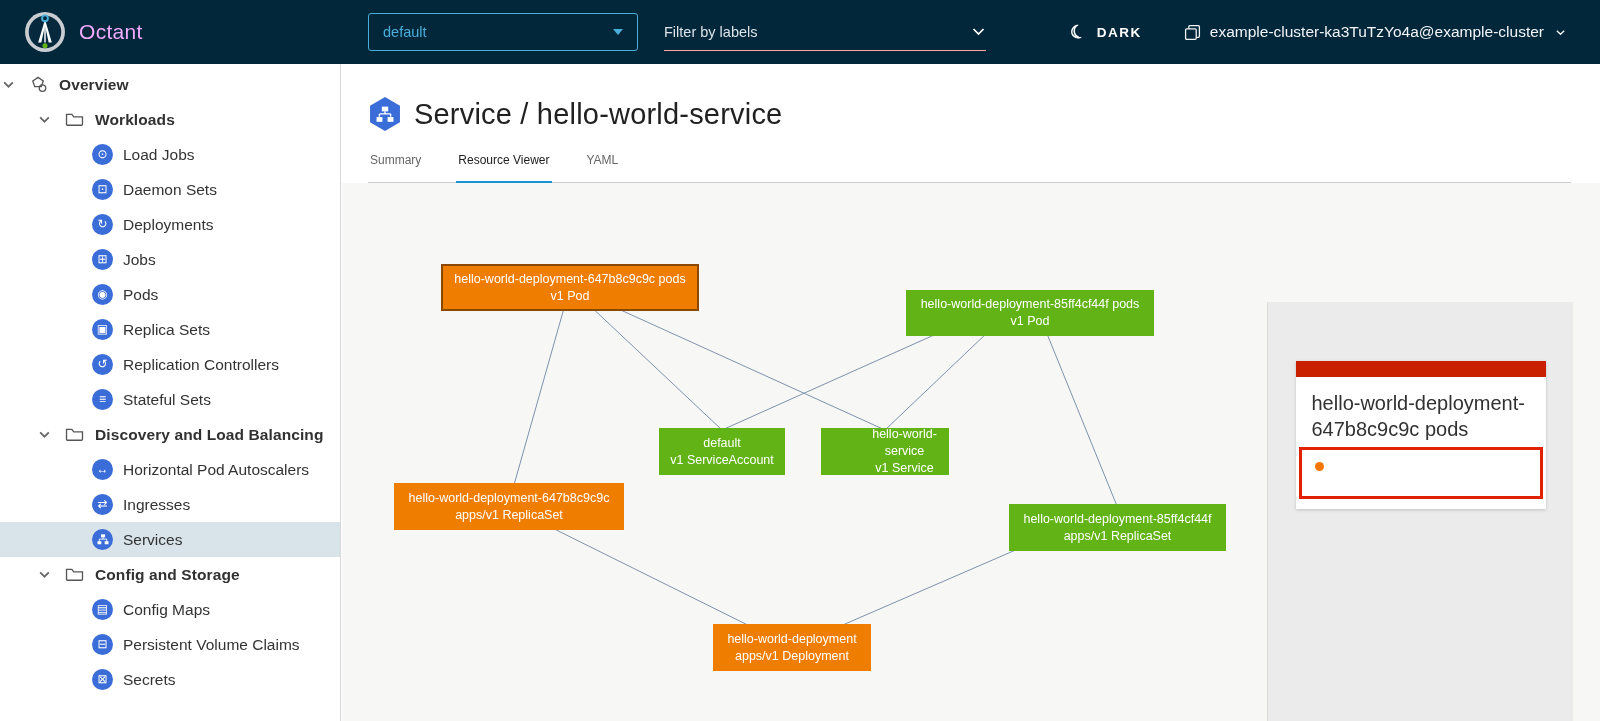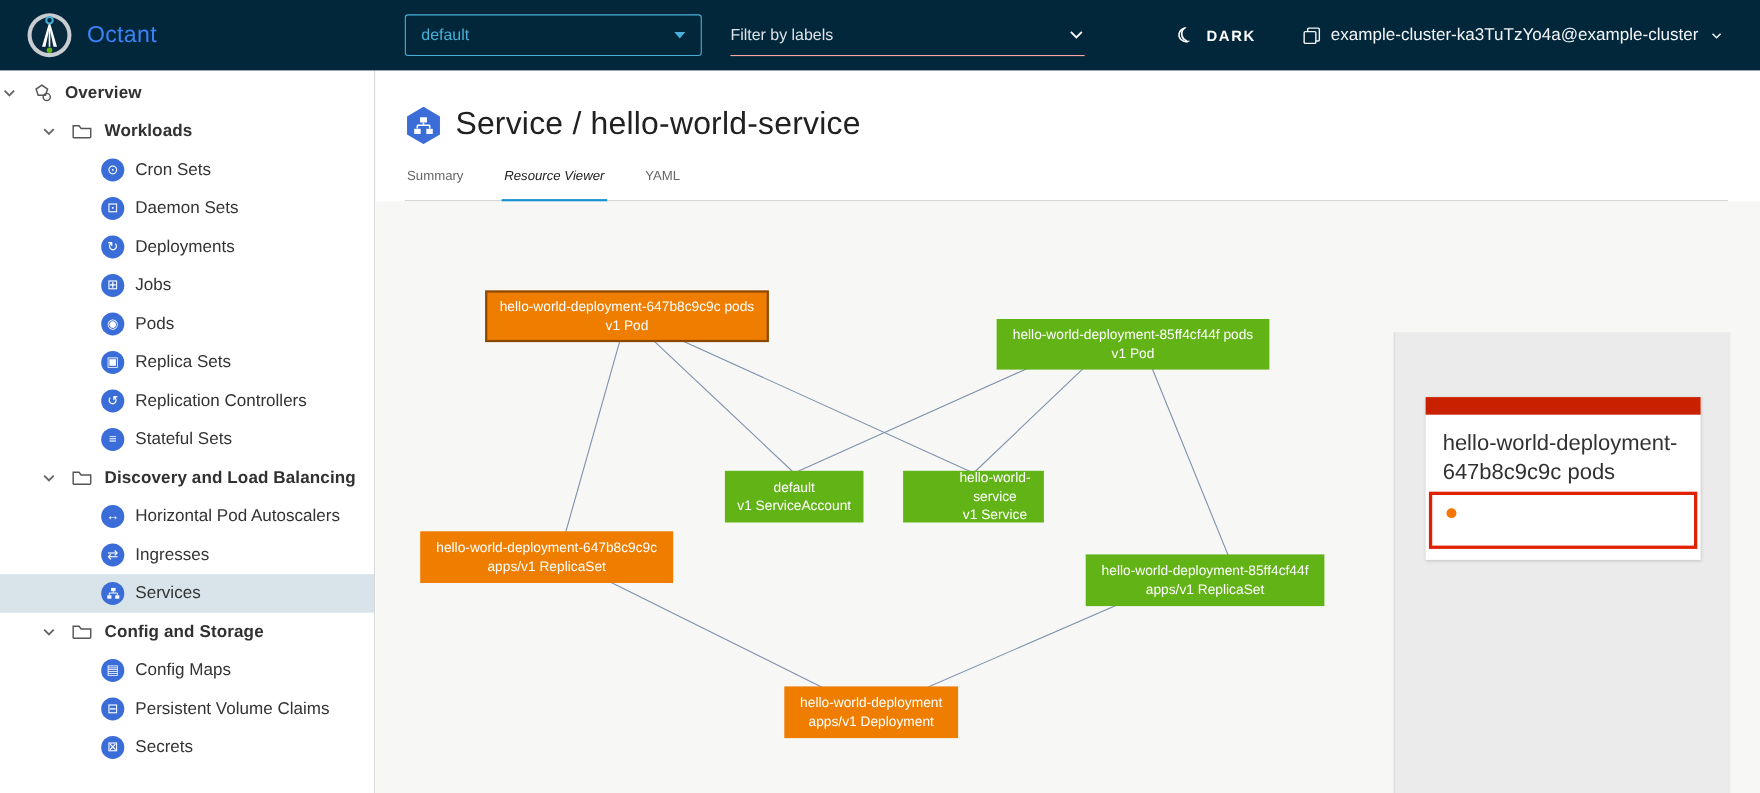--- a/index.html
+++ b/index.html
@@ -8,21 +8,21 @@
     --edge:#7d92ad; --bar-red:#c92100; --hl-red:#e12200; --dot-orange:#f57600;
     --selected-bg:#d8e3ea; --canvas-bg:#f7f7f6; --panel-bg:#ebebeb;
   }
   *{box-sizing:border-box;margin:0;padding:0;}
   html,body{width:1600px;height:721px;overflow:hidden;}
   body{font-family:"Liberation Sans",sans-serif;background:#fff;position:relative;}
 
   
   .header{position:absolute;top:0;left:0;width:1600px;height:64px;background:var(--header-bg);display:flex;align-items:center;z-index:30;}
   .logo{margin-left:24px;width:42px;height:42px;flex:0 0 auto;}
-  .app-name{color:#3b82f6;font-size:21px;margin-left:13px;letter-spacing:.3px;}
+  .app-name{color:#f0abfc;font-size:21px;margin-left:13px;letter-spacing:.3px;}
   .ns-select{position:absolute;left:368px;top:13px;width:270px;height:38px;border:1px solid var(--accent-blue);border-radius:3px;color:var(--accent-blue);font-size:14.5px;display:flex;align-items:center;padding:0 14px;cursor:pointer;background:transparent;}
   .ns-select .caret{margin-left:auto;width:0;height:0;border-left:5px solid transparent;border-right:5px solid transparent;border-top:6px solid var(--accent-blue);}
   .filter-wrap{position:absolute;left:664px;top:13px;width:322px;height:38px;display:flex;align-items:center;border-bottom:1px solid #fca5a5;}
   .filter-wrap input{flex:1;background:transparent;border:none;outline:none;color:#fafafa;font-size:14.5px;font-family:"Liberation Sans",sans-serif;}
   .filter-wrap input::placeholder{color:#dde4e8;opacity:1;}
   .header-right{position:absolute;right:34px;top:0;height:64px;display:flex;align-items:center;gap:42px;}
   .dark-toggle{display:flex;align-items:center;gap:9px;color:#fff;font-size:13.5px;font-weight:bold;letter-spacing:1.5px;cursor:pointer;}
   .moon{color:#fff;font-size:18px;transform:rotate(-14deg);line-height:1;}
   .cluster-select{display:flex;align-items:center;gap:9px;color:#f2f5f7;font-size:15.5px;cursor:pointer;}
   .cluster-select svg{flex:0 0 auto;}
@@ -36,26 +36,26 @@
   .srow.lvl2{padding-left:92px;}
   .srow.selected{background:var(--selected-bg);}
   .srow .chev{flex:0 0 16px;display:flex;align-items:center;justify-content:center;margin-right:12px;}
   .srow .gicon{flex:0 0 20px;display:flex;align-items:center;justify-content:center;margin-right:11px;}
   .slabel{white-space:nowrap;}
   .slabel.group{font-weight:bold;color:#313131;letter-spacing:.1px;}
   .kicon{flex:0 0 21px;height:21px;border-radius:50%;background:var(--icon-blue);color:#fff;font-size:12px;line-height:21px;text-align:center;margin-right:10px;display:flex;align-items:center;justify-content:center;}
 
   
   .main{position:absolute;top:64px;left:342px;right:0;bottom:0;background:#fff;}
-  .title-row{position:absolute;left:26px;top:33px;display:flex;gap:12px;}
+  .title-row{position:absolute;left:26px;top:33px;display:flex;align-items:center;gap:12px;}
   .hexa{width:34px;height:34px;background:var(--icon-blue);clip-path:polygon(50% 0,94% 26%,94% 74%,50% 100%,6% 74%,6% 26%);display:flex;align-items:center;justify-content:center;}
   .page-title{font-size:29px;color:#212121;font-weight:400;letter-spacing:.2px;}
   .tabs{position:absolute;left:26px;right:29px;top:85px;height:34px;display:flex;gap:33px;border-bottom:1px solid #ccc;}
   .tab{font-size:12px;color:#666;padding:4px 2px 0;position:relative;cursor:pointer;}
-  .tab.active{color:#212121;font-style:italic;}
+  .tab.active{color:#212121;}
   .tab.active::after{content:"";position:absolute;left:0;right:0;bottom:-2px;height:3px;background:var(--tab-blue);}
 
   
   .canvas{position:absolute;top:119px;left:0;right:0;bottom:0;background:var(--canvas-bg);}
   .edges{position:absolute;left:0;top:0;}
   .edges line{stroke:var(--edge);stroke-width:1;}
   .gnode{position:absolute;color:#fff;font-size:12.5px;line-height:1.35;text-align:center;display:flex;flex-direction:column;justify-content:center;padding:3px 8px;cursor:pointer;}
   .gnode.orange{background:var(--node-orange);}
   .gnode.green{background:var(--node-green);margin-top:21px;}
   .gnode.selected{border:2px solid rgba(0,0,0,.42);}
@@ -141,21 +141,21 @@
           <path d="M1.5 14 V2.5 h5.7 l2 2.6 H18.5 v8 a1 1 0 0 1 -1 1 h-15 a1 1 0 0 1 -1 -1 Z"></path>
         </svg>
       </span>
     <span class="slabel group">Workloads</span>
   </div>
 
   <div class="srow lvl2">
     <span class="kicon">
         <span>⊙</span>
       </span>
-    <span class="slabel">Cron Sets</span>
+    <span class="slabel">Load Jobs</span>
   </div>
   <div class="srow lvl2">
     <span class="kicon">
         <span>⊡</span>
       </span>
     <span class="slabel">Daemon Sets</span>
   </div>
   <div class="srow lvl2">
     <span class="kicon">
         <span>↻</span>
@@ -306,25 +306,25 @@
       <div>v1 Pod</div>
     </div>
     <div class="gnode green" style="left:317px;top:224px;width:126px;height:47px;">
       <div>default</div>
       <div>v1 ServiceAccount</div>
     </div>
     <div class="gnode green" style="left:479px;top:224px;width:128px;height:47px;padding-left:47px;">
       <div>hello-world-service</div>
       <div>v1 Service</div>
     </div>
-    <div class="gnode orange" style="left:40px;top:300px;width:230px;height:47px;">
+    <div class="gnode orange" style="left:52px;top:300px;width:230px;height:47px;">
       <div>hello-world-deployment-647b8c9c9c</div>
       <div>apps/v1 ReplicaSet</div>
     </div>
-    <div class="gnode green" style="left:645px;top:300px;width:217px;height:47px;">
+    <div class="gnode green" style="left:667px;top:300px;width:217px;height:47px;">
       <div>hello-world-deployment-85ff4cf44f</div>
       <div>apps/v1 ReplicaSet</div>
     </div>
     <div class="gnode orange" style="left:371px;top:441px;width:158px;height:47px;">
       <div>hello-world-deployment</div>
       <div>apps/v1 Deployment</div>
     </div>
 
     <aside class="panel">
       <div class="card">

